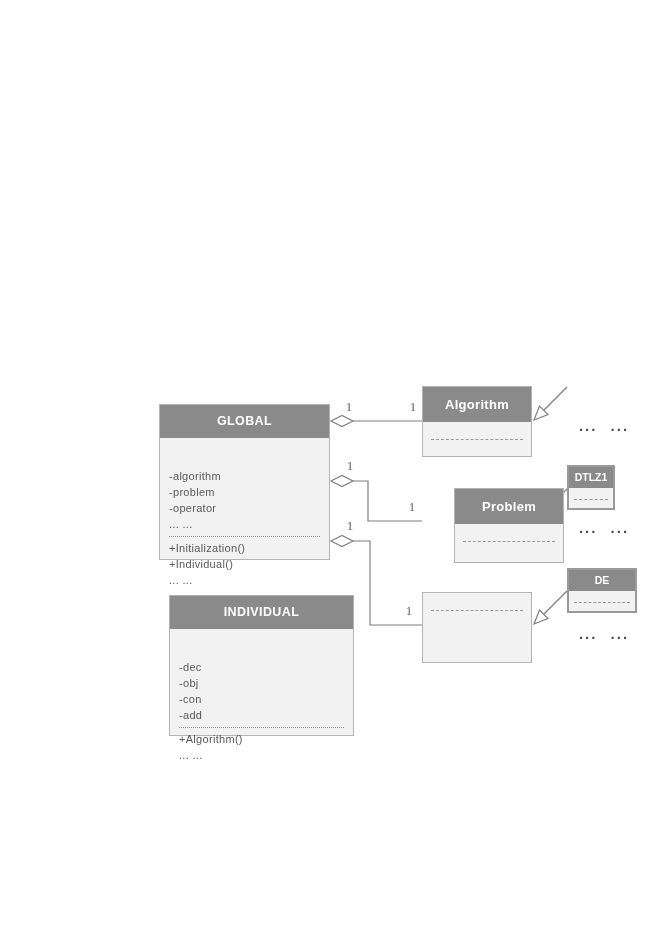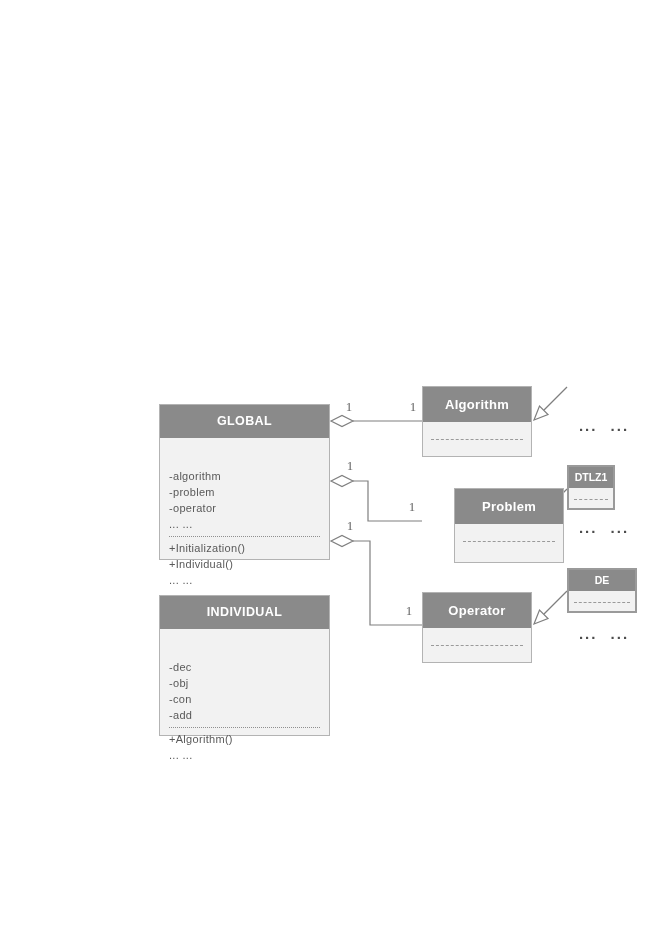--- a/index.html
+++ b/index.html
@@ -78,21 +78,21 @@
       <div class="row">-problem</div>
       <div class="row">-operator</div>
       <div class="row">... ...</div>
       <div class="divider"></div>
       <div class="row">+Initialization()</div>
       <div class="row">+Individual()</div>
       <div class="row">... ...</div>
     </div>
   </div>
 
-  <div class="uml-box" style="left:159px;top:595px;width:171px;height:141px;">
+  <div class="uml-box" style="left:169px;top:595px;width:185px;height:141px;">
     <div class="uml-header lg">INDIVIDUAL</div>
     <div class="uml-body">
       <div class="row">-dec</div>
       <div class="row">-obj</div>
       <div class="row">-con</div>
       <div class="row">-add</div>
       <div class="divider"></div>
       <div class="row">+Algorithm()</div>
       <div class="row">... ...</div>
     </div>
@@ -102,21 +102,20 @@
     <div class="uml-header md">Algorithm</div>
     <div class="empty-section"></div>
   </div>
 
   <div class="uml-box md-box" style="left:422px;top:488px;width:110px;height:75px;margin-left:32px;">
     <div class="uml-header md">Problem</div>
     <div class="empty-section"></div>
   </div>
 
   <div class="uml-box md-box" style="left:422px;top:592px;width:110px;height:71px;">
-    <div class="uml-header md">Operator</div>
     <div class="empty-section"></div>
   </div>
 
 
   <div class="uml-box small" style="left:567px;top:465px;width:48px;height:45px;">
     <div class="uml-header sm">DTLZ1</div>
     <div class="empty-section"></div>
   </div>
 
   <div class="uml-box small" style="left:567px;top:568px;width:70px;height:45px;">

